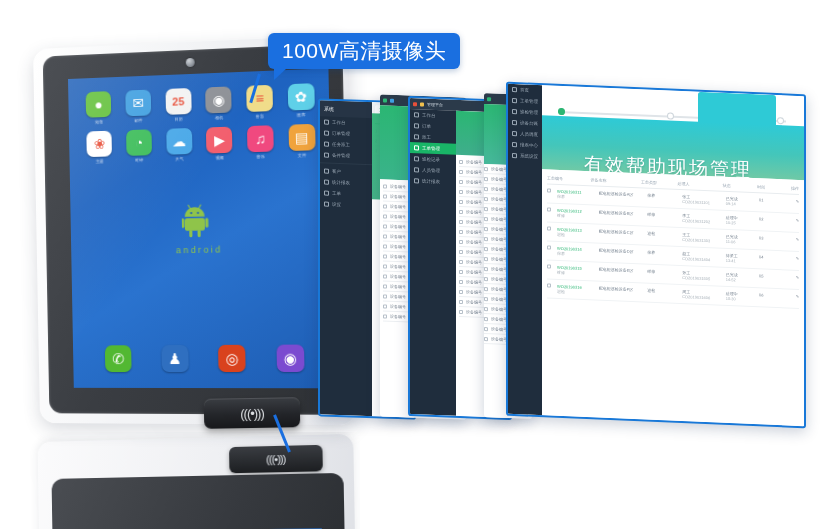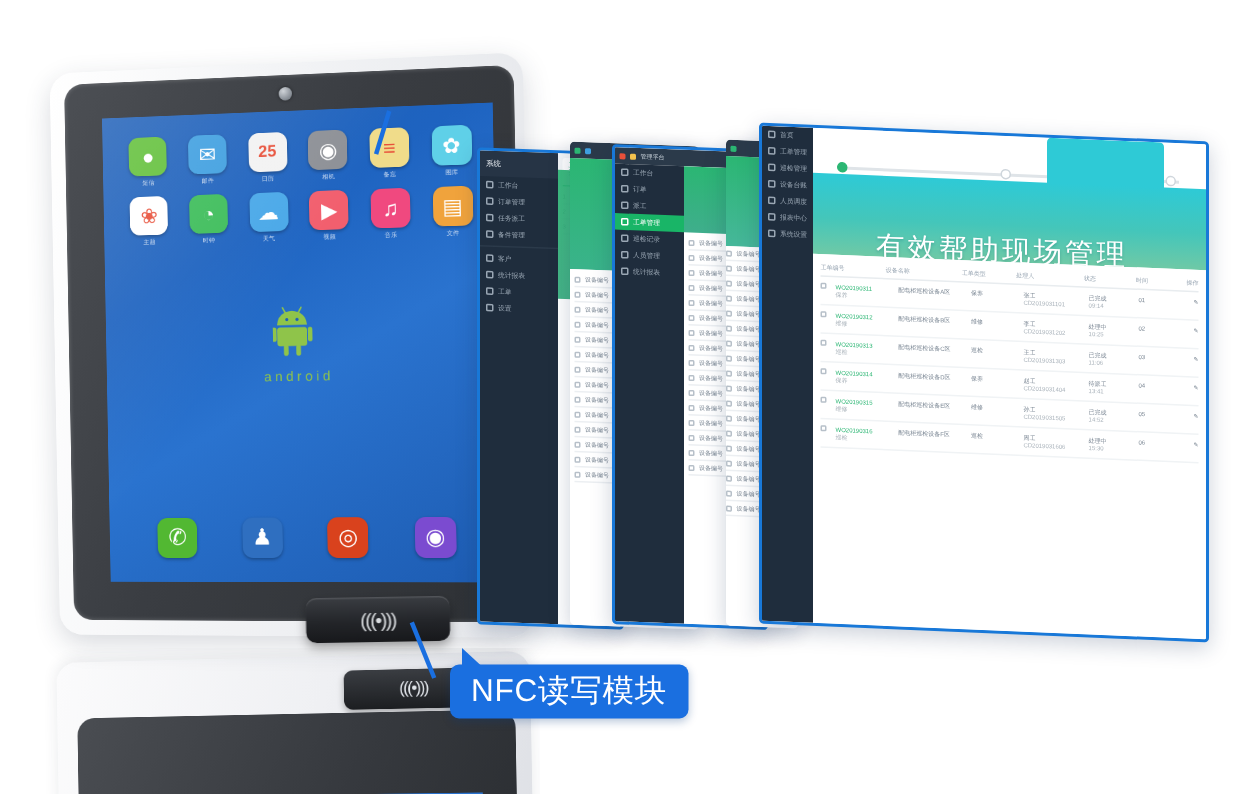--- a/index.html
+++ b/index.html
@@ -810,17 +810,17 @@
             <span class="c-d">周工<span class="sub">CD2019031606</span></span>
             <span class="c-e">处理中<span class="sub">15:30</span></span>
             <span class="c-f">06</span>
             <span class="c-g">✎</span>
           </div>
         </div>
     </div>
   </div>
 
   <div class="lead l1"></div>
+  <div class="callout c1">100W高清摄像头</div>
 
   <div class="lead l2"></div>
-  <div class="callout c2">NFC读写模块</div>
 
 </div>
 
 </body></html>

